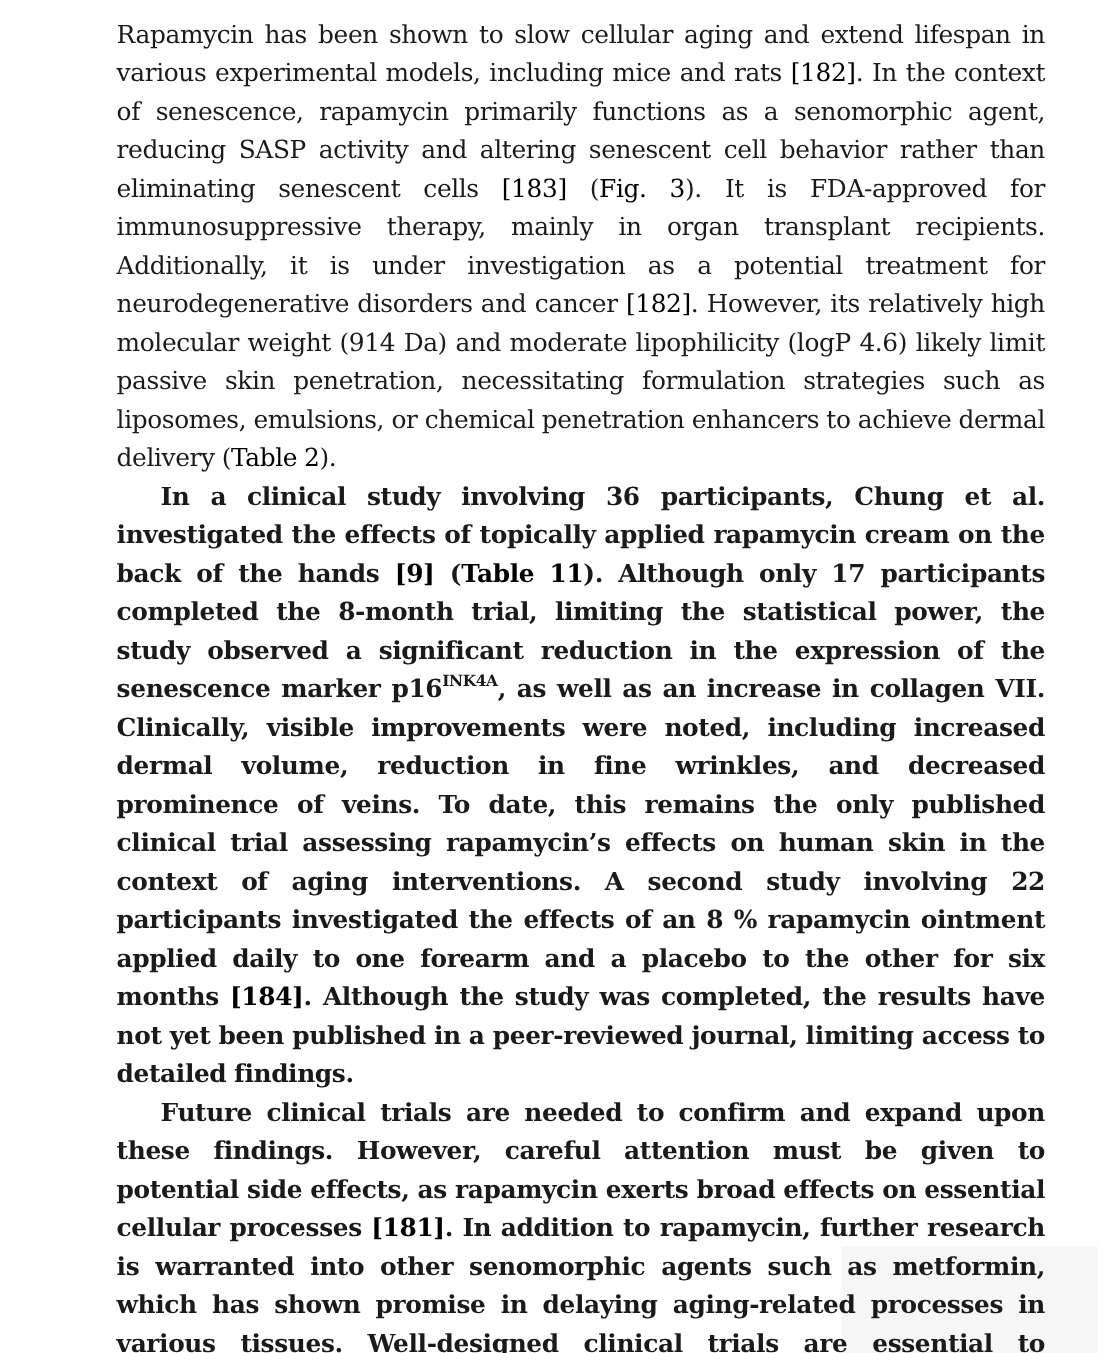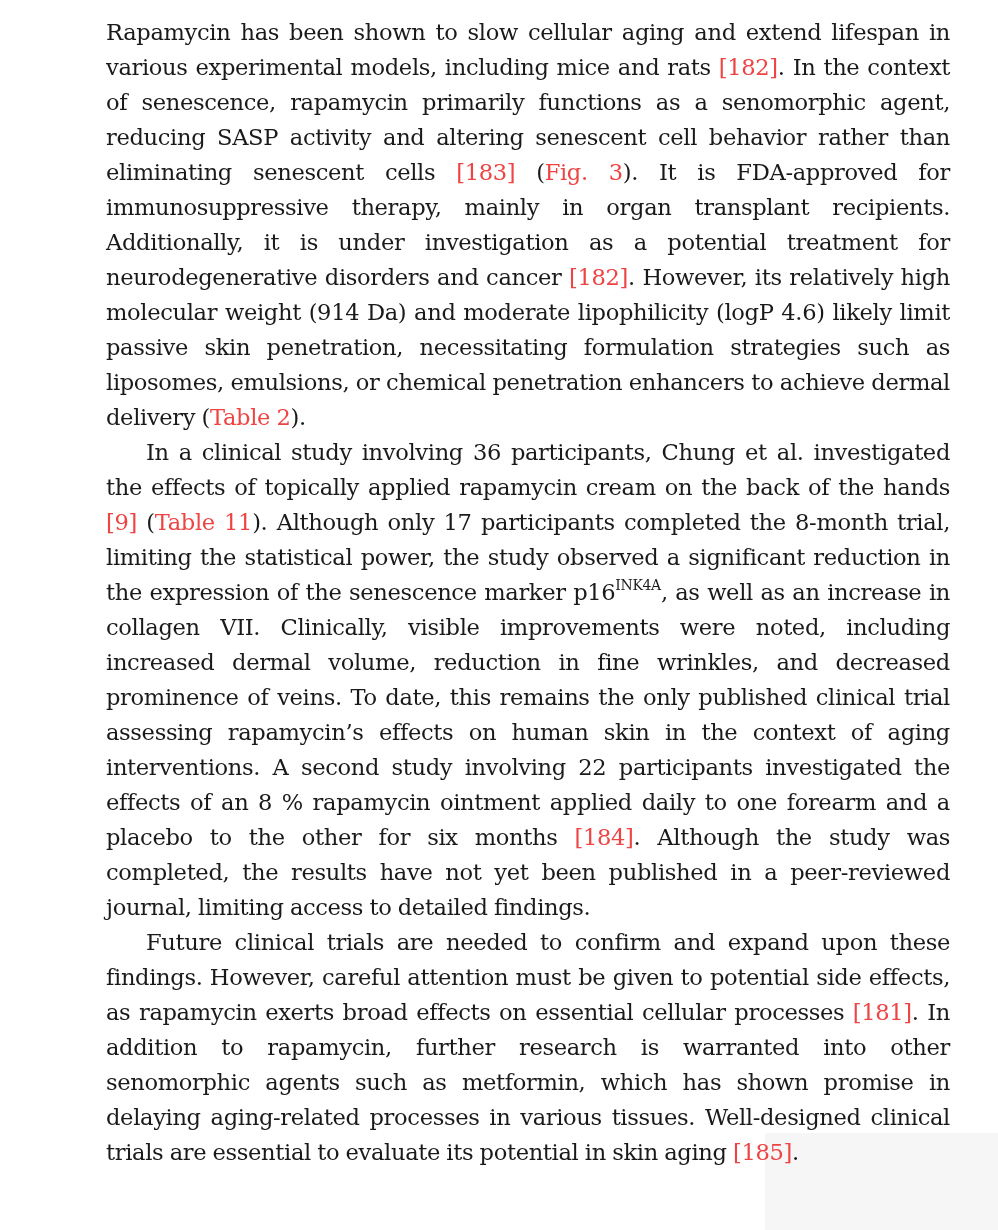--- a/index.html
+++ b/index.html
@@ -4,22 +4,22 @@
 <style>
   html, body { margin: 0; padding: 0; background: #ffffff; }
   body { width: 998px; height: 1230px; position: relative; overflow: hidden; }
   .page {
     position: absolute; left: 106px; top: 15px; width: 844px;
     font-family: "DejaVu Serif", serif;
     font-size: 22.6px; line-height: 35px; color: #1a1a1a;
     text-align: justify; letter-spacing: -0.35px; word-spacing: -0.5px;
   }
   .page p { margin: 0; hyphens: none; }
-  .page p.indent { text-indent: 40px; }
-  .link { color: #ef4444; }
+  .page p.indent { text-indent: 40px; font-weight: bold; }
+  .link { color: #000000; }
   sup { font-size: 14px; line-height: 0; vertical-align: 10px; }
   .corner {
     position: absolute; left: 765px; top: 1133px; width: 233px; height: 97px;
     background: #f6f6f7; z-index: 0;
   }
   .page { z-index: 1; }
 </style>
 </head>
 <body>
 

